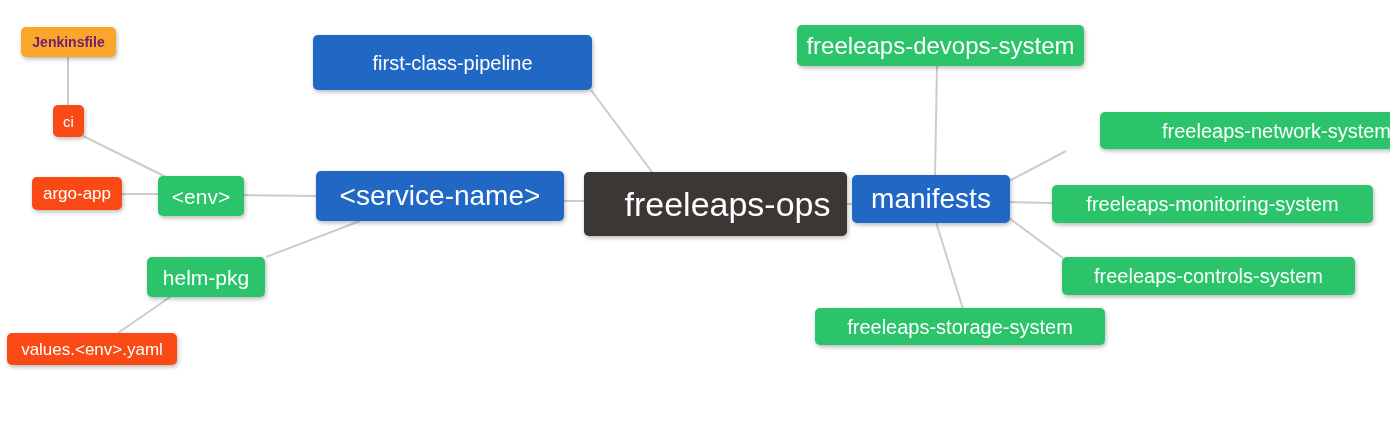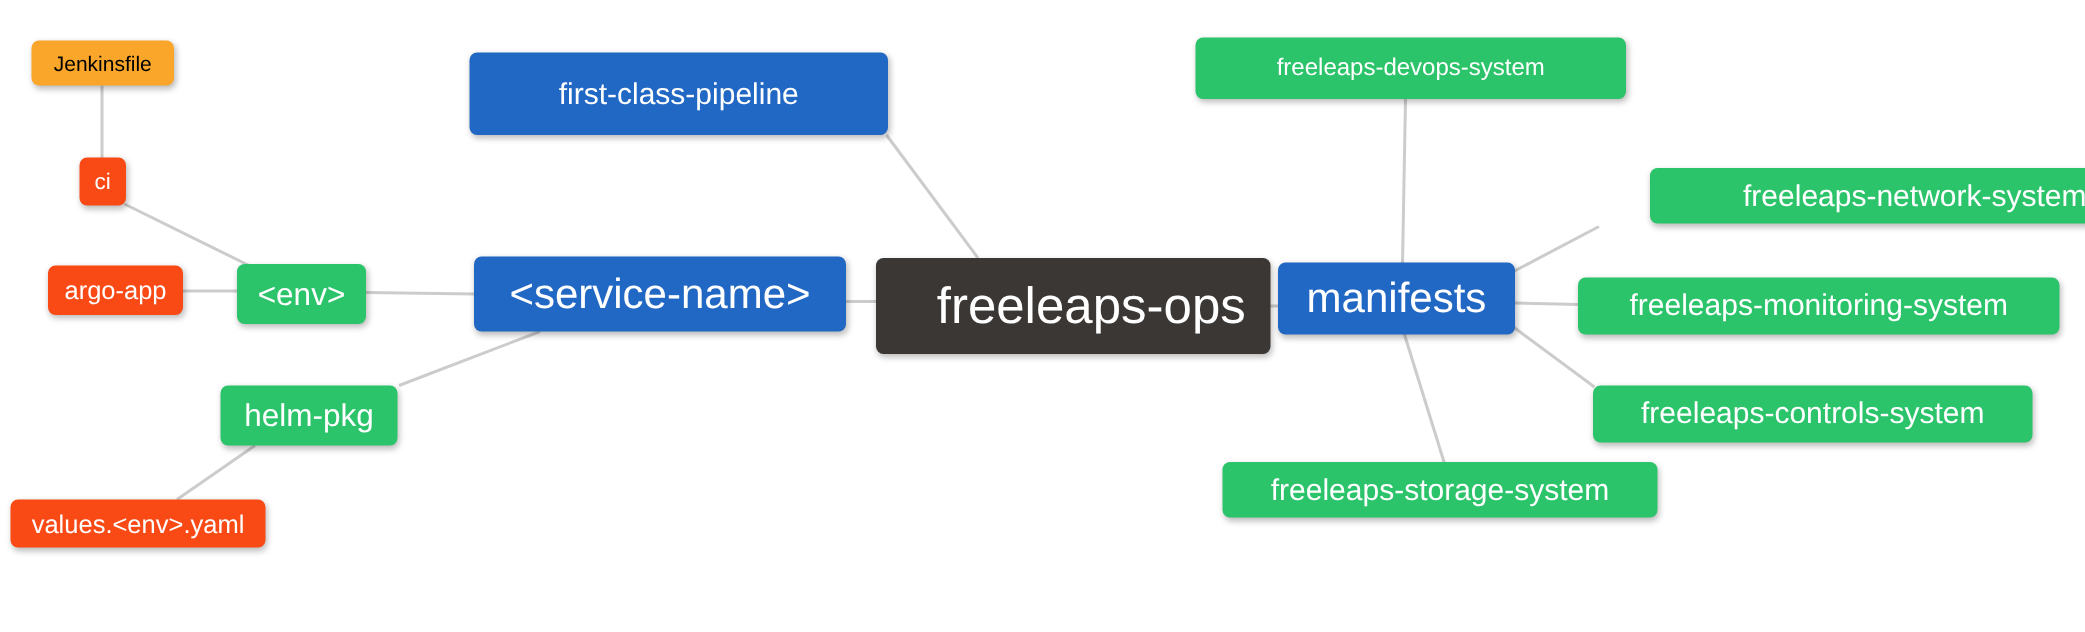--- a/index.html
+++ b/index.html
@@ -56,21 +56,21 @@
       <line x1="591" y1="90" x2="652" y2="172" stroke="#cccccc" stroke-width="2"></line>
       <line x1="564" y1="201" x2="585" y2="201" stroke="#cccccc" stroke-width="2"></line>
       <line x1="846" y1="204" x2="853" y2="204" stroke="#cccccc" stroke-width="2"></line>
       <line x1="935" y1="176" x2="937" y2="66" stroke="#cccccc" stroke-width="2"></line>
       <line x1="1009" y1="181" x2="1066" y2="151" stroke="#cccccc" stroke-width="2"></line>
       <line x1="1010" y1="202" x2="1053" y2="203" stroke="#cccccc" stroke-width="2"></line>
       <line x1="1009" y1="218" x2="1063" y2="258" stroke="#cccccc" stroke-width="2"></line>
       <line x1="936" y1="222" x2="963" y2="309" stroke="#cccccc" stroke-width="2"></line>
     </svg>
   <div>
-      <div class="node" style="left: 21px; top: 27px; width: 95px; height: 30px; background: rgb(249, 166, 43); font-size: 14px; color: #000000;">
+      <div class="node" style="left: 21px; top: 27px; width: 95px; height: 30px; background: rgb(249, 166, 43); font-size: 14px; color: #701a75; font-weight: bold;">
         <span>Jenkinsfile</span>
       </div>
       <div class="node" style="left: 53px; top: 105px; width: 31px; height: 32px; background: rgb(249, 74, 22); font-size: 15px; color: rgb(255, 255, 255);">
         <span>ci</span>
       </div>
       <div class="node" style="left: 32px; top: 177px; width: 90px; height: 33px; background: rgb(249, 74, 22); font-size: 17px; color: rgb(255, 255, 255);">
         <span>argo-app</span>
       </div>
       <div class="node" style="left: 158px; top: 176px; width: 86px; height: 40px; background: rgb(43, 196, 106); font-size: 21px; color: rgb(255, 255, 255);">
         <span>&lt;env&gt;</span>
@@ -86,21 +86,21 @@
       </div>
       <div class="node" style="left: 316px; top: 171px; width: 248px; height: 50px; background: rgb(33, 103, 196); font-size: 28px; color: rgb(255, 255, 255);">
         <span>&lt;service-name&gt;</span>
       </div>
       <div class="node" style="left: 584px; top: 172px; width: 263px; height: 64px; background: rgb(59, 55, 53); font-size: 34px; color: rgb(255, 255, 255); padding-left: 24px;">
         <span>freeleaps-ops</span>
       </div>
       <div class="node" style="left: 852px; top: 175px; width: 158px; height: 48px; background: rgb(33, 103, 196); font-size: 28px; color: rgb(255, 255, 255);">
         <span>manifests</span>
       </div>
-      <div class="node" style="left: 797px; top: 25px; width: 287px; height: 41px; background: rgb(43, 196, 106); font-size: 16px; color: rgb(255, 255, 255);">
+      <div class="node" style="left: 797px; top: 25px; width: 287px; height: 41px; background: rgb(43, 196, 106); font-size: 24px; color: rgb(255, 255, 255);">
         <span>freeleaps-devops-system</span>
       </div>
       <div class="node" style="left: 1052px; top: 112px; width: 353px; height: 37px; background: rgb(43, 196, 106); font-size: 20px; color: rgb(255, 255, 255); margin-left: 48px;">
         <span>freeleaps-network-system</span>
       </div>
       <div class="node" style="left: 1052px; top: 185px; width: 321px; height: 38px; background: rgb(43, 196, 106); font-size: 20px; color: rgb(255, 255, 255);">
         <span>freeleaps-monitoring-system</span>
       </div>
       <div class="node" style="left: 1062px; top: 257px; width: 293px; height: 38px; background: rgb(43, 196, 106); font-size: 20px; color: rgb(255, 255, 255); text-align: right;">
         <span>freeleaps-controls-system</span>

